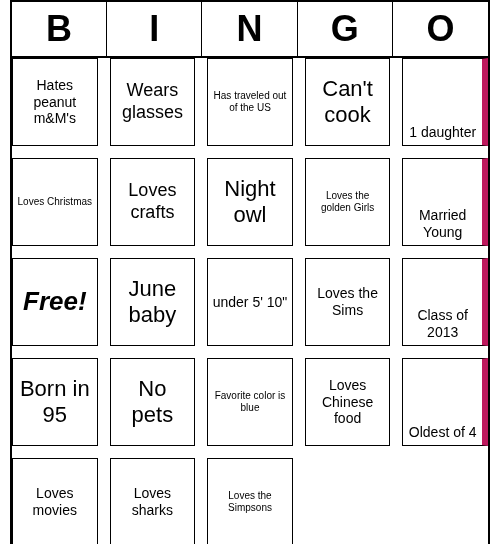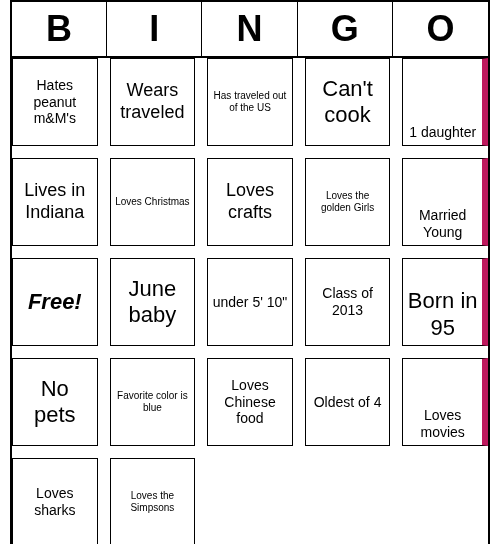--- a/index.html
+++ b/index.html
@@ -53,72 +53,75 @@
     }
     .cell-text {
       width: 100%;
     }
     
     .text-lg { font-size: 18px; font-weight: normal; }
     .text-md { font-size: 14px; font-weight: normal; }
     .text-sm { font-size: 10px; font-weight: normal; }
     .text-xl { font-size: 22px; font-weight: normal; }
     .text-xxl { font-size: 26px; font-weight: bold; }
-    .free-cell { font-size: 22px; font-weight: bold; font-style: italic; }
+    .free-cell { font-size: 26px; font-weight: bold; font-style: italic; }
   </style>
 </head>
 <body>
 
 <div class="bingo-card">
   <div class="bingo-header">
     <div class="bingo-header-cell">B</div>
     <div class="bingo-header-cell">I</div>
     <div class="bingo-header-cell">N</div>
     <div class="bingo-header-cell">G</div>
     <div class="bingo-header-cell">O</div>
   </div>
   <div class="bingo-grid" id="grid-container">
   <div class="bingo-cell">
         <span class="cell-text text-md">Hates peanut m&amp;M's</span>
       </div>
       <div class="bingo-cell">
-        <span class="cell-text text-lg">Wears traveled</span>
+        <span class="cell-text text-lg">Wears glasses</span>
       </div>
       <div class="bingo-cell">
         <span class="cell-text text-sm">Has traveled out of the US</span>
       </div>
       <div class="bingo-cell">
         <span class="cell-text text-xl">Can't cook</span>
       </div>
       <div class="bingo-cell">
         <span class="cell-text text-md">1 daughter</span>
       </div>
       <div class="bingo-cell">
-        <span class="cell-text text-lg">Lives in Indiana</span>
-      </div>
-      <div class="bingo-cell">
         <span class="cell-text text-sm">Loves Christmas</span>
       </div>
       <div class="bingo-cell">
         <span class="cell-text text-lg">Loves crafts</span>
+      </div>
+      <div class="bingo-cell">
+        <span class="cell-text text-xl">Night owl</span>
       </div>
       <div class="bingo-cell">
         <span class="cell-text text-sm">Loves the golden Girls</span>
       </div>
       <div class="bingo-cell">
         <span class="cell-text text-md">Married Young</span>
       </div>
       <div class="bingo-cell">
         <span class="cell-text text-xxl free-cell">Free!</span>
       </div>
       <div class="bingo-cell">
         <span class="cell-text text-xl">June baby</span>
       </div>
       <div class="bingo-cell">
         <span class="cell-text text-md">under 5' 10"</span>
+      </div>
+      <div class="bingo-cell">
+        <span class="cell-text text-md">Loves the Sims</span>
       </div>
       <div class="bingo-cell">
         <span class="cell-text text-md">Class of 2013</span>
       </div>
       <div class="bingo-cell">
         <span class="cell-text text-xl">Born in 95</span>
       </div>
       <div class="bingo-cell">
         <span class="cell-text text-xl">No pets</span>
       </div>

